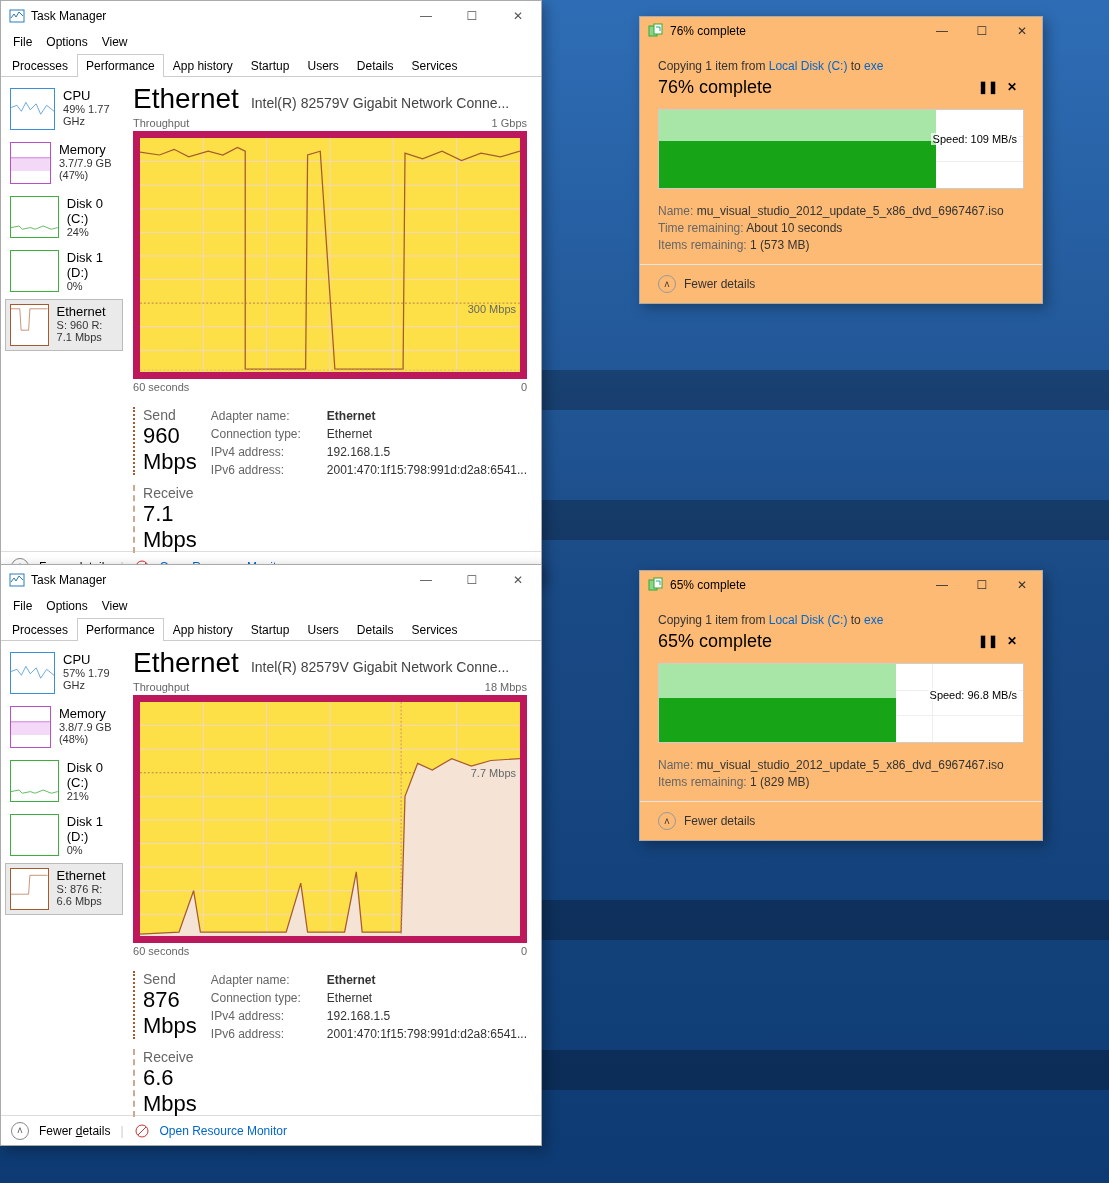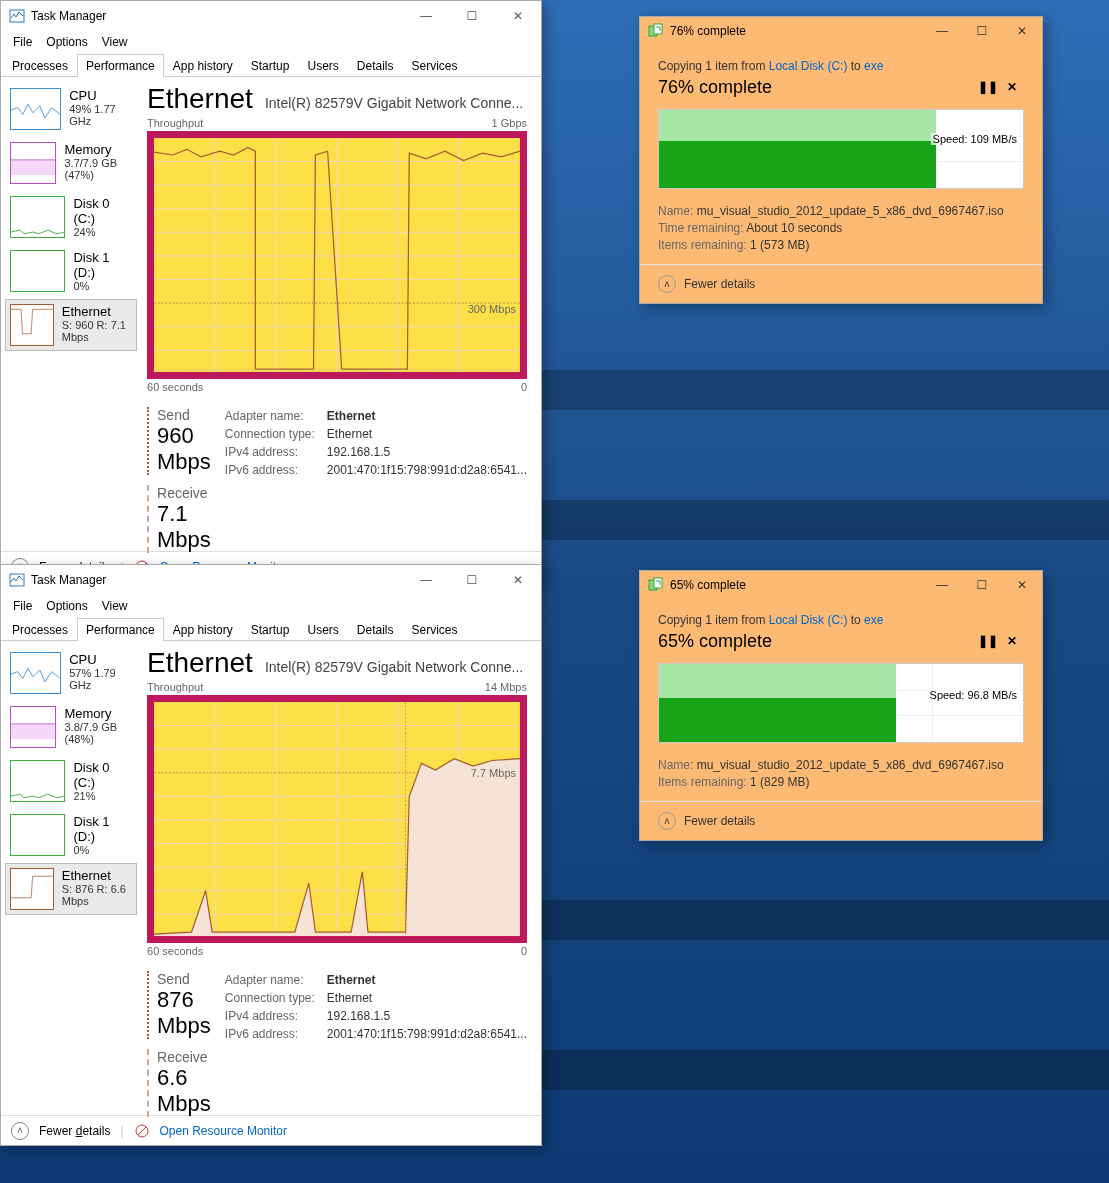--- a/index.html
+++ b/index.html
@@ -35,21 +35,21 @@
   .tm .chart .grid line{stroke:#f0d7c8;}
   .tm .chart .dashed{stroke:#b87a52; stroke-dasharray:2 2;}
   .tm .xlbl{display:flex; justify-content:space-between; font-size:11px; color:#666; margin-top:2px;}
   .tm .stats{display:flex; gap:14px; margin-top:14px;}
   .tm .statcol{border-left:1px dashed #aaa; padding-left:8px;}
   .tm .statcol.send{border-left:2px dotted #a65a2e;}
   .tm .statcol.recv{border-left:2px dashed #cfa98f;}
   .tm .statlbl{font-size:14px; color:#666;}
   .tm .statval{font-size:22px;}
   .tm .propgrid{font-size:12px; color:#333;}
-  .tm .propgrid div{display:flex; gap:2px; line-height:18px;}
+  .tm .propgrid div{display:flex; gap:16px; line-height:18px;}
   .tm .propgrid .k{width:100px; color:#666;}
   .tm .footer{height:30px; border-top:1px solid #ddd; display:flex; align-items:center; gap:10px; padding:0 10px; font-size:12px;}
   .tm .footer .circ{width:18px;height:18px;border:1px solid #888;border-radius:50%;display:flex;align-items:center;justify-content:center;font-size:10px;color:#555;}
   .tm .footer .orm{color:#0066cc;}
   .tm .footer .sep{color:#ccc;}
   .tm-icon{width:16px;height:16px;margin-right:6px;}
 
   
   .cp { width:404px; background:#fdba74;}
   .cp .titlebar{height:28px; display:flex; align-items:center; padding-left:8px; font-size:12px;}
@@ -375,21 +375,21 @@
           </div>
       </div>
     </div>
     <div class="main">
       <div class="hrow">
         <div class="big">Ethernet</div>
         <div class="sub">Intel(R) 82579V Gigabit Network Conne...</div>
       </div>
       <div class="chartlbl">
           <span>Throughput</span>
-          <span>14 Mbps</span>
+          <span>18 Mbps</span>
         </div>
       <div class="chart">
         <svg width="100%" height="100%" viewBox="0 0 390 248" preserveAspectRatio="none">
           <g class="grid">
               <line x1="0" y1="25" x2="390" y2="25"></line>
               <line x1="0" y1="50" x2="390" y2="50"></line>
               <line x1="0" y1="100" x2="390" y2="100"></line>
               <line x1="0" y1="125" x2="390" y2="125"></line>
               <line x1="0" y1="150" x2="390" y2="150"></line>
               <line x1="0" y1="175" x2="390" y2="175"></line>

